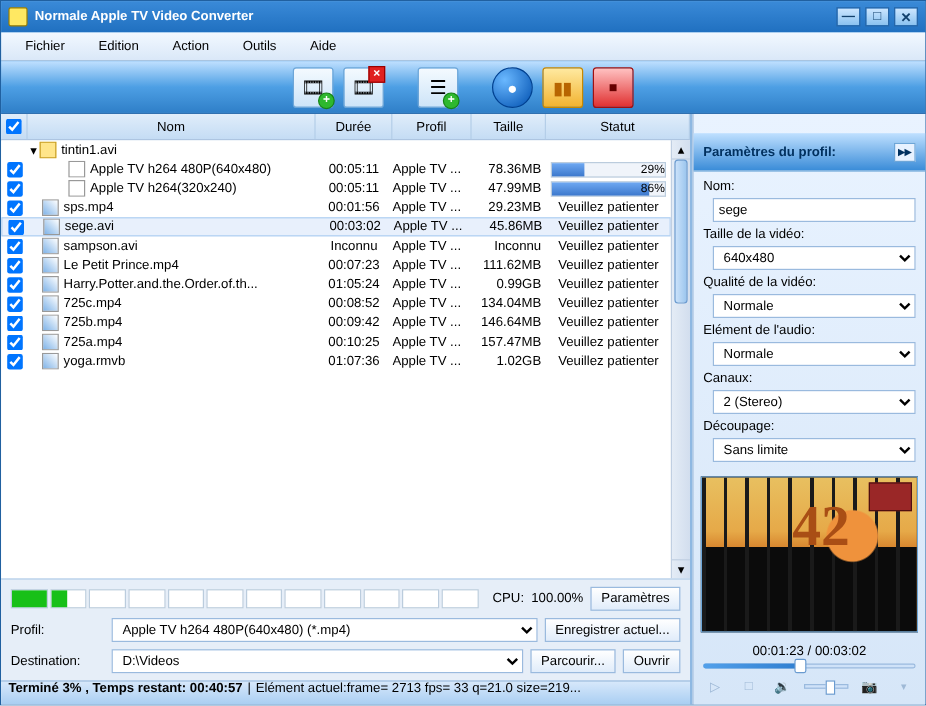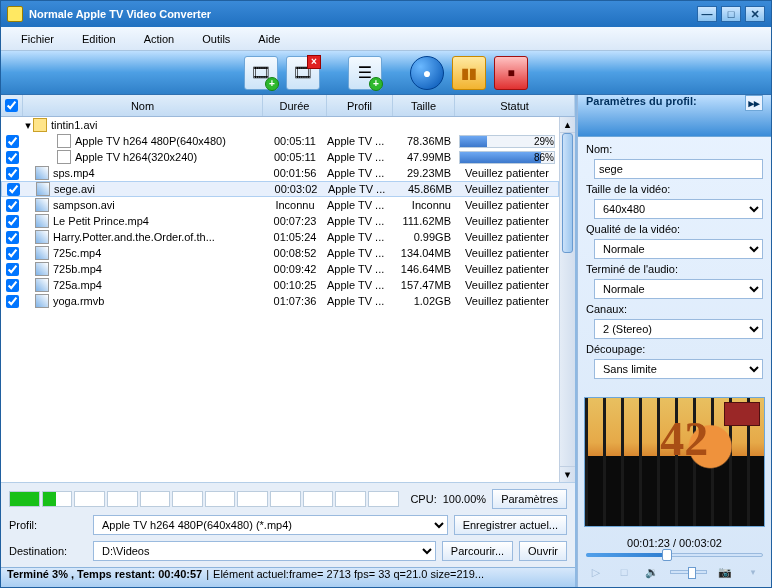--- a/index.html
+++ b/index.html
@@ -44,21 +44,21 @@
 .pb { height:16px; flex:1; background:#fff; border:1px solid #bcd; }
 .pb .fill { height:100%; background:#18c018; }
 select, input[type=text] { height:20px; border:1px solid #9abade; background:#fff; padding:0 4px; }
 .btn { height:20px; padding:0 8px; border:1px solid #9abade; background:linear-gradient(180deg,#fff,#e0ecfa); }
 .statusbar { height:20px; background:linear-gradient(180deg,#d7e8fb,#a9cef2); display:flex; align-items:flex-start; padding:0 6px; font-weight:bold; border-top:1px solid #8db4dc; }
 .statusbar .sep { margin:0 4px; font-weight:normal; }
 .scrolltrack { width:16px; background:linear-gradient(90deg,#e4ecf6,#d2deee); border-left:1px solid #c0cfe2; display:flex; flex-direction:column; }
 .scrollthumb { background:linear-gradient(90deg,#cbe2fa,#9cc6ee); border:1px solid #6a9bd0; border-radius:3px; }
 
 .rightpane { width:194px; background:linear-gradient(180deg,#e9f3ff,#d6e6f8); display:flex; flex-direction:column; border-left:1px solid #9abade; }
-.rheader { height:42px; background:linear-gradient(180deg,#bfe0ff,#3a8cd8); color:#00305e; display:flex; padding:0 8px; font-weight:bold; border-bottom:1px solid #6da6d8; }
+.rheader { height:32px; background:linear-gradient(180deg,#bfe0ff,#3a8cd8); color:#00305e; display:flex; align-items:center; padding:0 8px; font-weight:bold; border-bottom:1px solid #6da6d8;margin-top:16px; }
 .rheader .expand { margin-left:auto; width:18px;height:16px;border:1px solid #6da6d8;background:#e8f2ff;display:flex;align-items:center;justify-content:center; }
 .proppanel { padding:6px 8px; display:flex; flex-direction:column; gap:4px; }
 .proppanel .label { color:#000; }
 .proppanel select, .proppanel input { width:100%; margin-left:8px; width:calc(100% - 8px); }
 .preview { margin:6px; border:1px solid #6da6d8; background:#000; height:130px; display:flex; align-items:center; justify-content:center; overflow:hidden; position:relative; }
 .preview-art { width:100%; height:100%; background:
   radial-gradient(circle at 70% 38%, #ef923c 0%, #ef923c 14%, transparent 15%),
   linear-gradient(0deg, transparent 30%, transparent 30%),
   repeating-linear-gradient(90deg, #1a1a1a 0 3px, transparent 3px 18px),
   linear-gradient(180deg,#e8c060 0%,#e6a948 35%,#d88830 45%, transparent 45%),
@@ -371,21 +371,21 @@
         <span>Paramètres du profil:</span>
         <div class="expand">▸▸</div>
       </div>
       <div class="proppanel">
         <div class="label">Nom:</div>
         <input type="text" value="sege" style="">
         <div class="label">Taille de la vidéo:</div>
         <select><option>640x480</option></select>
         <div class="label">Qualité de la vidéo:</div>
         <select><option>Normale</option></select>
-        <div class="label">Terminé de l'audio:</div>
+        <div class="label">Elément de l'audio:</div>
         <select><option>Normale</option></select>
         <div class="label">Canaux:</div>
         <select><option>2 (Stereo)</option></select>
         <div class="label">Découpage:</div>
         <select><option>Sans limite</option></select>
       </div>
 
       <div style="flex:1"></div>
 
       <div class="preview">

